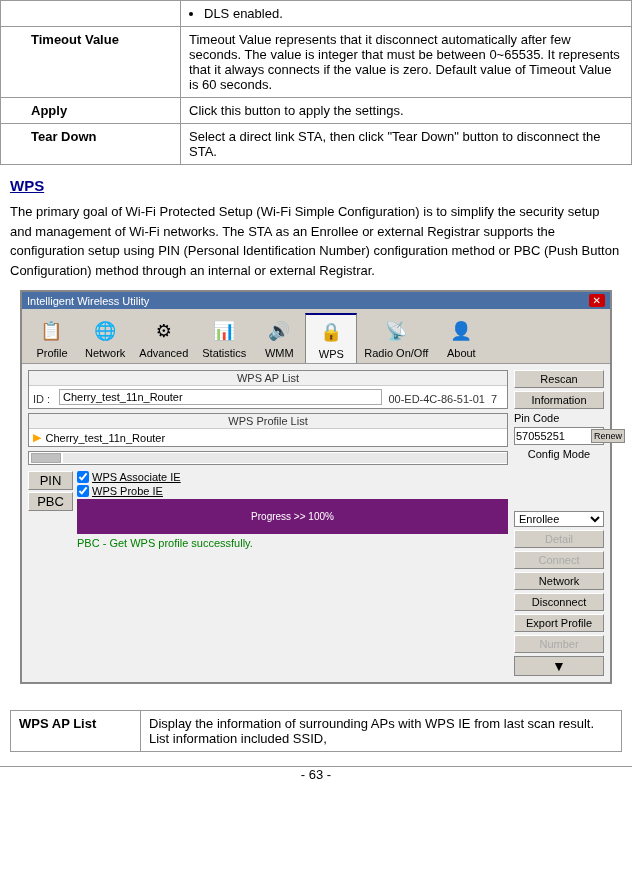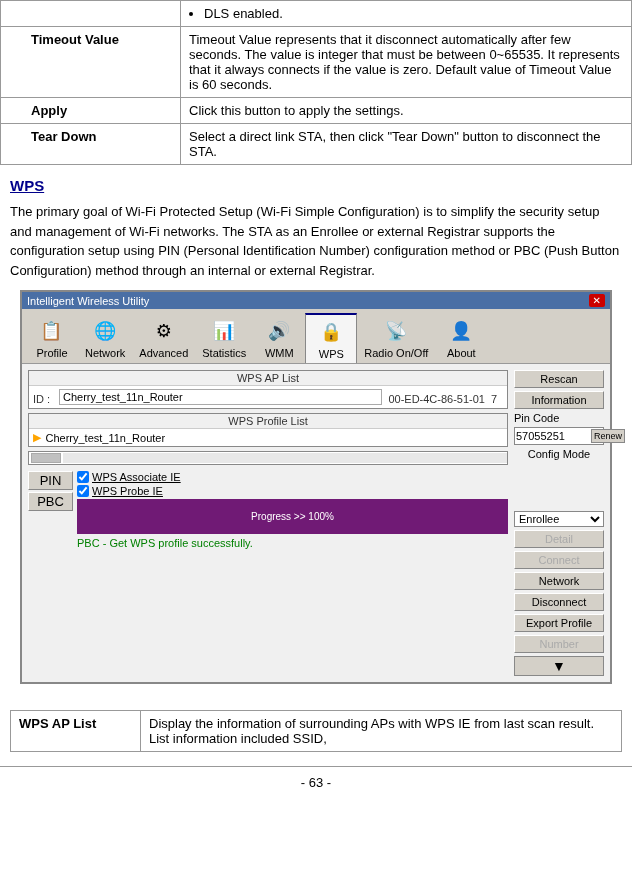--- a/index.html
+++ b/index.html
@@ -323,21 +323,21 @@
     }
     .wps-tab-label-col {
       width: 130px;
       font-weight: bold;
     }
 
     
     .page-number {
       text-align: center;
       border-top: 1px solid #999;
-      padding: 8px;
+      padding: 0;
       font-size: 13px;
     }
   </style>
 </head>
 <body>
 
 <table class="main-table">
   <tbody>
       <tr>
     <td class="label-col"></td>

